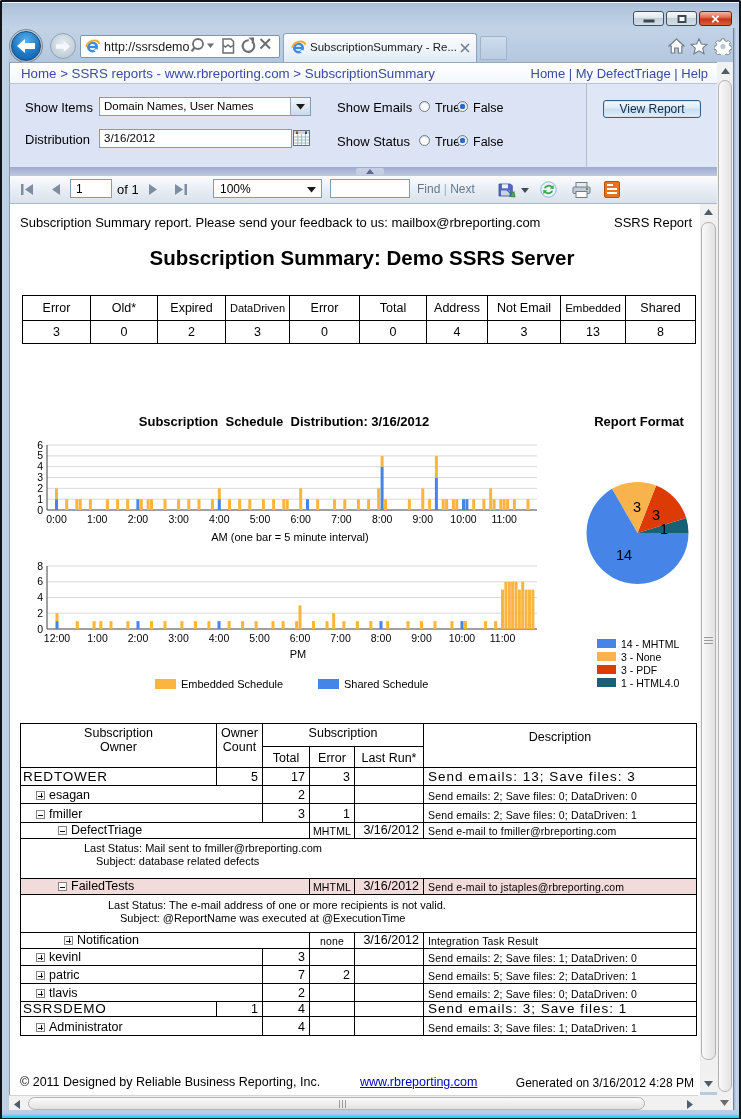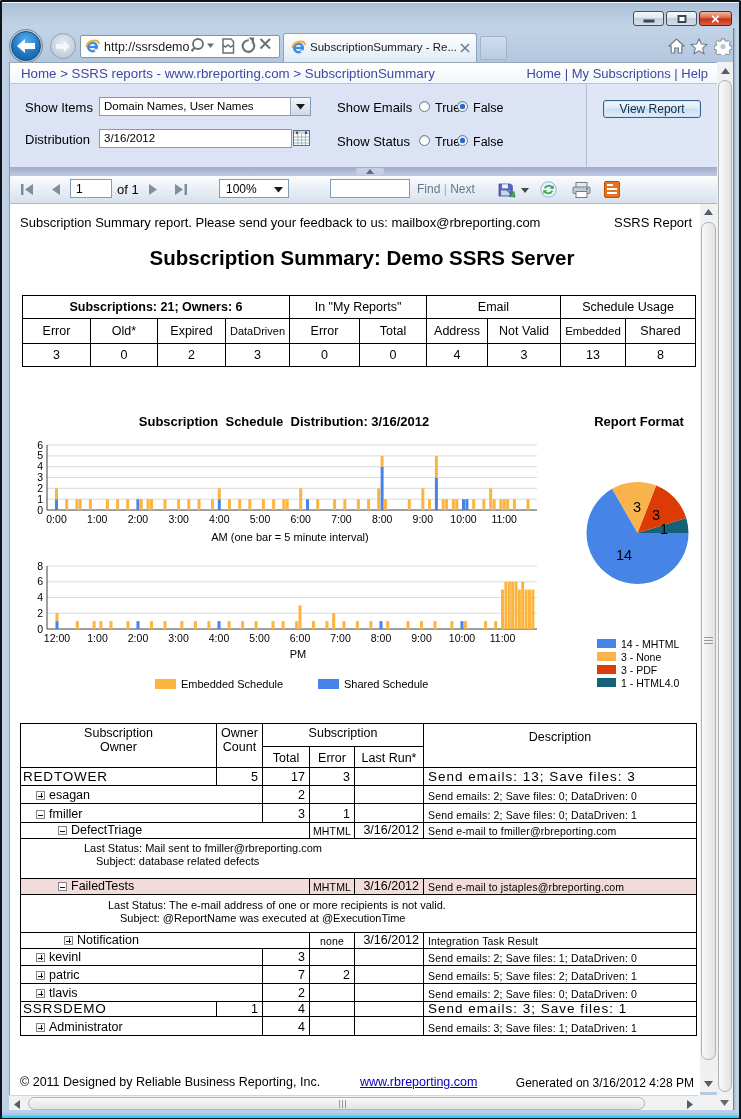--- a/index.html
+++ b/index.html
@@ -158,21 +158,21 @@
   <svg class="abs" style="left:690px;top:38px;" width="18" height="17" viewBox="0 0 18 17">
       <path d="M9 0.8 L11.3 6 L17 6.5 L12.7 10.2 L14 15.8 L9 12.8 L4 15.8 L5.3 10.2 L1 6.5 L6.7 6 Z" fill="#fdfdfd" stroke="#707d8a" stroke-width="1.1"></path>
     </svg>
   <svg class="abs" style="left:714px;top:38px;" width="18" height="17" viewBox="0 0 20 20">
     <path d="M8.2 1 h3.6 l0.5 2.3 a7 7 0 0 1 1.8 0.8 l2-1.2 2.5 2.5 -1.2 2 a7 7 0 0 1 0.8 1.8 l2.3 0.5 v3.6 l-2.3 0.5 a7 7 0 0 1 -0.8 1.8 l1.2 2 -2.5 2.5 -2-1.2 a7 7 0 0 1 -1.8 0.8 l-0.5 2.3 h-3.6 l-0.5-2.3 a7 7 0 0 1 -1.8-0.8 l-2 1.2 -2.5-2.5 1.2-2 a7 7 0 0 1 -0.8-1.8 l-2.3-0.5 v-3.6 l2.3-0.5 a7 7 0 0 1 0.8-1.8 l-1.2-2 2.5-2.5 2 1.2 a7 7 0 0 1 1.8-0.8 Z" fill="#fdfdfd" stroke="#707d8a" stroke-width="1.1"></path>
     <circle cx="10" cy="10" r="3" fill="#b9c7d3"></circle>
   </svg>
 
   <div id="crumb">
     <div class="t" style="left:11px;top:3px;font-size:13.3px;">Home &gt; SSRS reports - www.rbreporting.com &gt; SubscriptionSummary</div>
-    <div class="t" style="right:9px;top:3px;font-size:13px;">Home | My Subscriptions | Help</div>
+    <div class="t" style="right:9px;top:3px;font-size:13px;">Home | My DefectTriage | Help</div>
   </div>
 
   <div id="params">
     <div id="vrpanel">
         <div id="viewreport">View Report</div>
       </div>
     <div class="t" style="left:15px;top:16px;font-size:13px;">Show Items</div>
     <div class="ibox" style="left:89px;top:13px;width:212px;height:19px;">
         <div class="t" style="left:4px;top:2px;font-size:11.5px;">Domain Names, User Names</div>
       <div style="position:absolute;right:0;top:0;width:20px;height:17px;background:linear-gradient(#f2f6fa,#cddaea);border-left:1px solid #95a9bd;">
@@ -220,21 +220,21 @@
     <path d="M39 1 L39 12 L31 6.5 Z"></path>
     <path d="M128 1 L136 6.5 L128 12 Z"></path>
     <path d="M154 1 L162 6.5 L154 12 Z"></path>
         <rect x="163.5" y="1" width="2.5" height="11"></rect>
       </g>
   </svg>
   <div class="ibox" style="left:70px;top:179px;width:42px;height:19px;">
       <div class="t" style="left:5px;top:2px;font-size:12px;">1</div>
     </div>
   <div class="t" style="left:117px;top:182px;font-size:13px;">of 1</div>
-  <div class="ibox" style="left:213px;top:179px;width:70px;height:19px;margin-left:6px;">
+  <div class="ibox" style="left:213px;top:179px;width:109px;height:19px;">
       <div class="t" style="left:6px;top:2px;font-size:12px;">100%</div>
     <svg style="position:absolute;right:5px;top:7px;" width="9" height="6" viewBox="0 0 9 6">
         <path d="M0 0 h9 l-4.5 5.5 z" fill="#1a1a1a"></path>
       </svg>
     </div>
   <div class="ibox" style="left:330px;top:179px;width:80px;height:19px;"></div>
   <div class="t" style="left:417px;top:182px;font-size:12px;color:#62798e;">Find<span style="color:#9ab0c2;"> | </span>Next</div>
 
   <svg class="abs" style="left:498px;top:182px;" width="22" height="17" viewBox="0 0 22 17">
     <path d="M1 2 h11.5 l1.8 1.8 v10.2 h-13.3 z" fill="#5767c6" stroke="#3a4a9a" stroke-width="0.8"></path>
@@ -278,35 +278,29 @@
         <col style="width:68px">
         <col style="width:64px">
         <col style="width:70px">
         <col style="width:67px">
         <col style="width:61px">
         <col style="width:73px">
         <col style="width:65px">
         <col style="width:70px">
       </colgroup>
     <tbody>
-        <tr style="height:23px;">
-      <td colspan="4" style="font-weight:bold;">Subscriptions: 21; Owners: 6</td>
-      <td colspan="2">In "My Reports"</td>
-      <td colspan="2">Email</td>
-      <td colspan="2">Schedule Usage</td>
-    </tr>
     <tr style="height:25px;">
       <td>Error</td>
           <td>Old*</td>
           <td>Expired</td>
           <td style="font-size:11px;">DataDriven</td>
           <td>Error</td>
           <td>Total</td>
           <td>Address</td>
-          <td>Not Valid</td>
+          <td>Not Email</td>
           <td style="font-size:11.5px;">Embedded</td>
           <td>Shared</td>
     </tr>
     <tr style="height:23px;">
       <td>3</td>
           <td>0</td>
           <td>2</td>
           <td>3</td>
           <td>0</td>
           <td>0</td>

